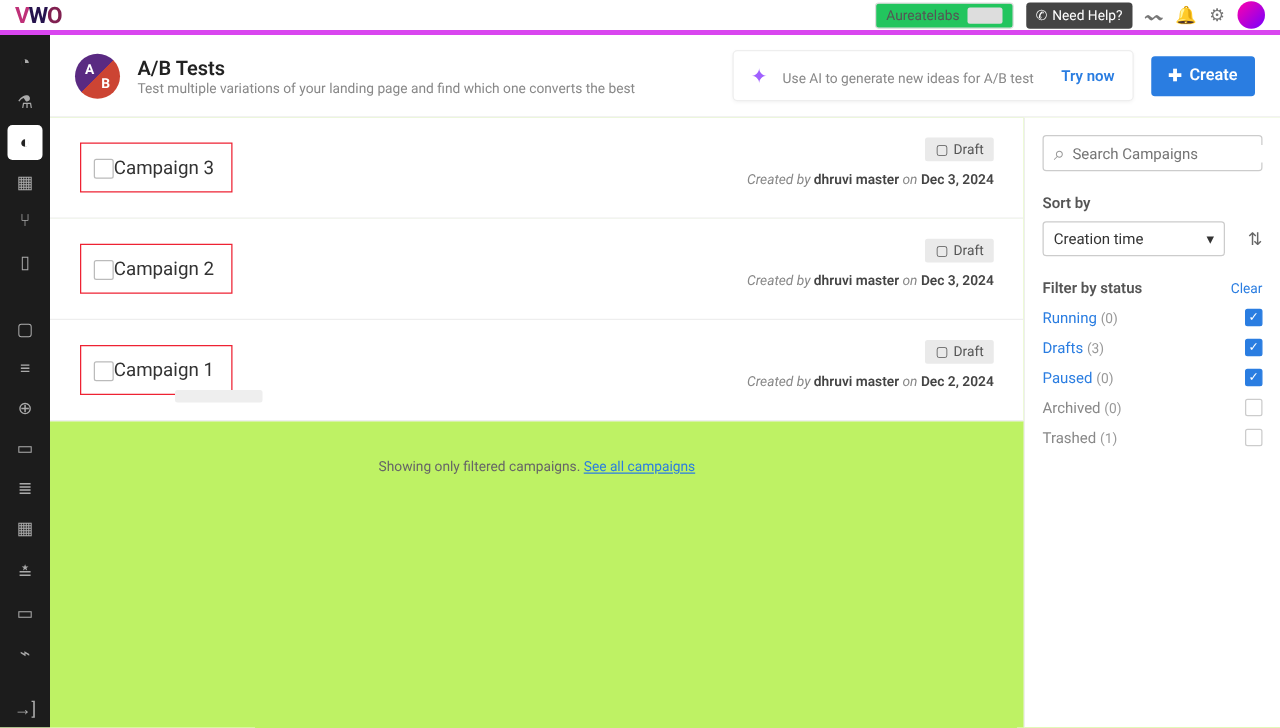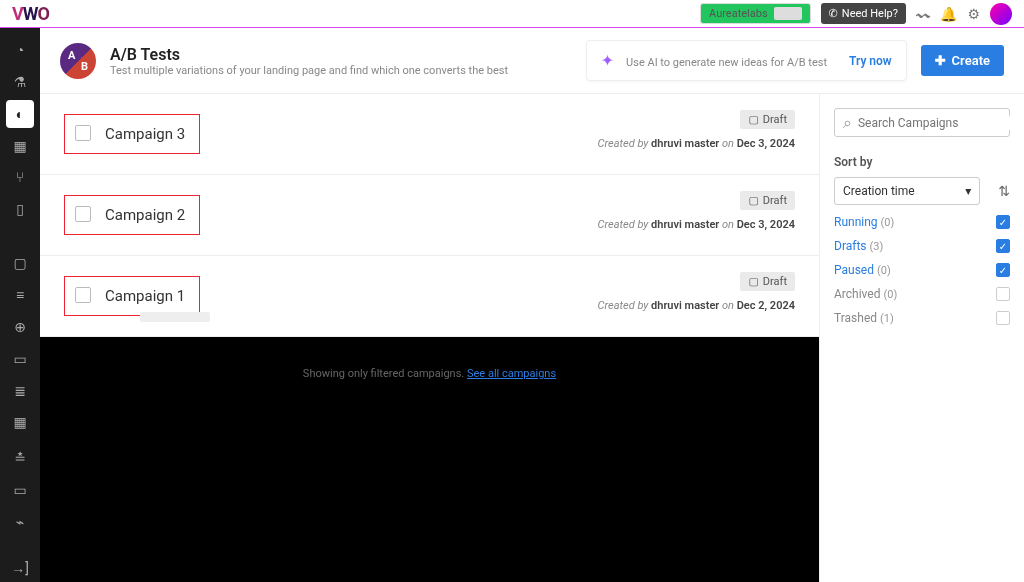--- a/index.html
+++ b/index.html
@@ -1,48 +1,48 @@
 <!DOCTYPE html>
 <html><head>
 <meta charset="utf-8">
 <style>
 *{margin:0;padding:0;box-sizing:border-box;font-family:-apple-system,BlinkMacSystemFont,"Segoe UI",Roboto,sans-serif}
 body{background:#fff;width:1024px;height:582px;overflow:hidden;position:relative}
-.topbar{height:28px;display:flex;align-items:center;justify-content:space-between;padding:4px 12px;border-bottom:1px solid #d946ef}
+.topbar{height:28px;display:flex;align-items:center;justify-content:space-between;padding:4px 12px;border-bottom:4px solid #d946ef}
 .logo{font-weight:700;font-size:18px;letter-spacing:-1px}
 .logo-v{color:#bf3078}.logo-w{color:#26134d}.logo-o{color:#802050}
 .topbar-right{display:flex;align-items:center;gap:10px}
 .account-btn{display:flex;align-items:center;gap:6px;background:#22c55e;border:1px solid #ddd;border-radius:3px;padding:3px 8px;font-size:11px;color:#555}
 .account-box{width:28px;height:13px;background:#ddd;border-radius:2px}
 .help-btn{background:#444;color:#fff;border:none;border-radius:3px;padding:4px 8px;font-size:11px;display:flex;align-items:center;gap:4px;cursor:pointer}
 .top-icon{color:#777;cursor:pointer;font-size:14px}
 .avatar{width:22px;height:22px;border-radius:50%;background:linear-gradient(135deg,#f0a,#70f);display:inline-block}
 .main-layout{display:flex;height:calc(100% - 28px)}
 .sidebar{width:40px;background:#1c1c1c;display:flex;flex-direction:column;align-items:center;padding-top:8px;gap:4px}
 .side-icon{width:28px;height:28px;display:flex;align-items:center;justify-content:center;color:#aaa;border-radius:4px;cursor:pointer;font-size:14px}
 .side-icon.active{background:#fff;color:#222}
 .side-spacer{flex:1}
-.content{flex:1;display:flex;flex-direction:column;background:#000000}
+.content{flex:1;display:flex;flex-direction:column;background:#bef264}
 .page-header{display:flex;align-items:center;padding:12px 20px;gap:14px;background:#fff;border-bottom:1px solid #eee}
 .ab-badge{width:36px;height:36px;border-radius:50%;background:linear-gradient(135deg,#5a2a82 50%,#c43 50%);color:#fff;display:flex;align-items:center;justify-content:center;font-weight:700;font-size:13px;position:relative}
 .ab-badge::before{content:"A";position:absolute;top:6px;left:8px;font-size:11px}
 .ab-badge::after{content:"B";position:absolute;bottom:6px;right:8px;font-size:11px}
 .title-block h1{font-size:16px;font-weight:600;color:#222}
 .title-block p{font-size:11px;color:#888}
 .header-spacer{flex:1}
 .idea-card{background:#fff;border:1px solid #eee;border-radius:4px;padding:10px 14px;display:flex;align-items:center;gap:12px;box-shadow:0 1px 3px rgba(0,0,0,.04)}
 .idea-spark{color:#a060ff;font-size:16px}
 .idea-text strong{font-size:12px;color:#222;display:block}
 .idea-text span{font-size:11px;color:#888}
 .try-btn{color:#2a7de1;font-size:12px;font-weight:600;background:none;border:none;cursor:pointer;margin-left:10px}
 .create-btn{background:#2a7de1;color:#fff;border:none;border-radius:3px;padding:8px 14px;font-size:13px;font-weight:600;cursor:pointer;display:flex;align-items:center;gap:6px}
 .body-row{flex:1;display:flex}
 .list{flex:1;overflow:auto}
 .campaign{border-bottom:1px solid #eee;padding:20px 24px;display:flex;align-items:flex-start;position:relative;background:#fff}
-.camp-box{border:1px solid #e23;padding:10px 14px 10px 10px;display:flex;align-items:flex-start;gap:14px}
+.camp-box{border:1px solid #e23;padding:10px 14px 10px 10px;display:flex;align-items:flex-end;}
 .chk{width:16px;height:16px;border:1.5px solid #bbb;border-radius:2px}
 .camp-name{font-size:15px;color:#333}
 .camp-right{position:absolute;right:24px;top:14px;text-align:right}
 .status-pill{background:#eaeaea;border-radius:2px;padding:3px 8px;font-size:11px;color:#555;display:inline-flex;align-items:center;gap:4px}
 .meta{font-size:11px;color:#888;font-style:italic;margin-top:8px}
 .meta b{font-style:normal;color:#444;font-weight:600}
 .filter-msg{text-align:center;font-size:11px;color:#666;padding:30px}
 .filter-msg a{color:#2a7de1;text-decoration:underline}
 .rightpanel{width:205px;border-left:1px solid #eee;padding:14px;background:#fff}
 .search-box{display:flex;align-items:center;border:1px solid #ccc;border-radius:3px;padding:4px 8px;gap:6px}
@@ -159,20 +159,24 @@
           <input placeholder="Search Campaigns" style="">
         </div>
         <div class="section-label">Sort by</div>
         <div class="sort-row">
           <div class="sort-select">
               <span>Creation time</span>
               <span>▾</span>
             </div>
           <span class="sort-dir">⇅</span>
         </div>
+        <div class="filter-head">
+          <div class="section-label" style="margin:0">Filter by status</div>
+          <span class="clear-link">Clear</span>
+        </div>
         <div id="filter-list">
             <div class="filter-item on">
               <span><span class="lbl">Running</span> <span class="count">(0)</span></span>
               <span class="fchk checked">✓</span>
             </div>
             <div class="filter-item on">
               <span><span class="lbl">Drafts</span> <span class="count">(3)</span></span>
               <span class="fchk checked">✓</span>
             </div>
             <div class="filter-item on">

